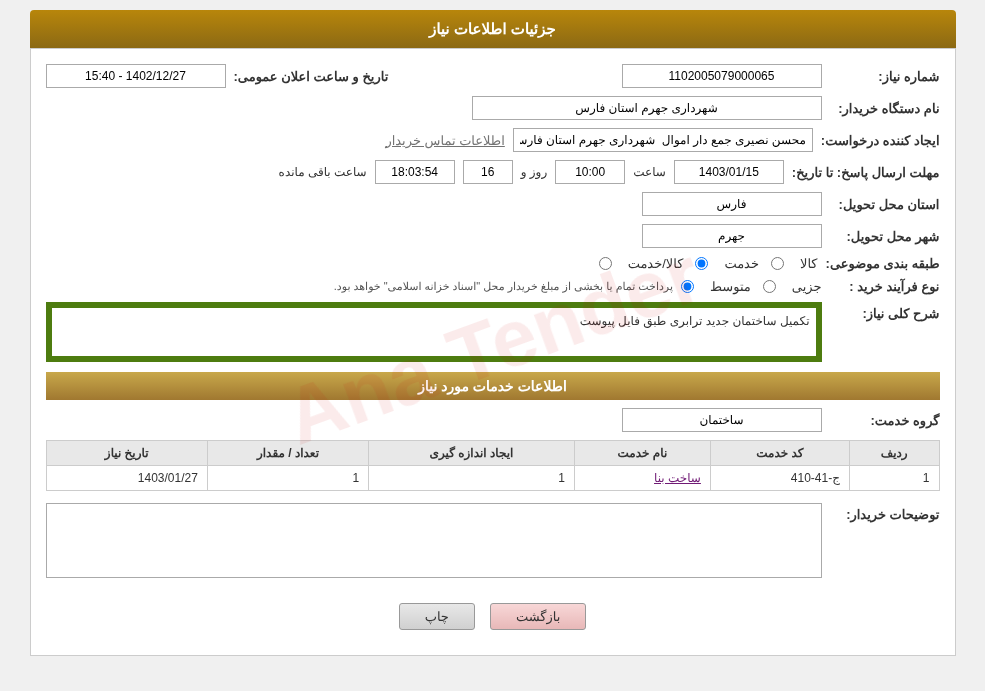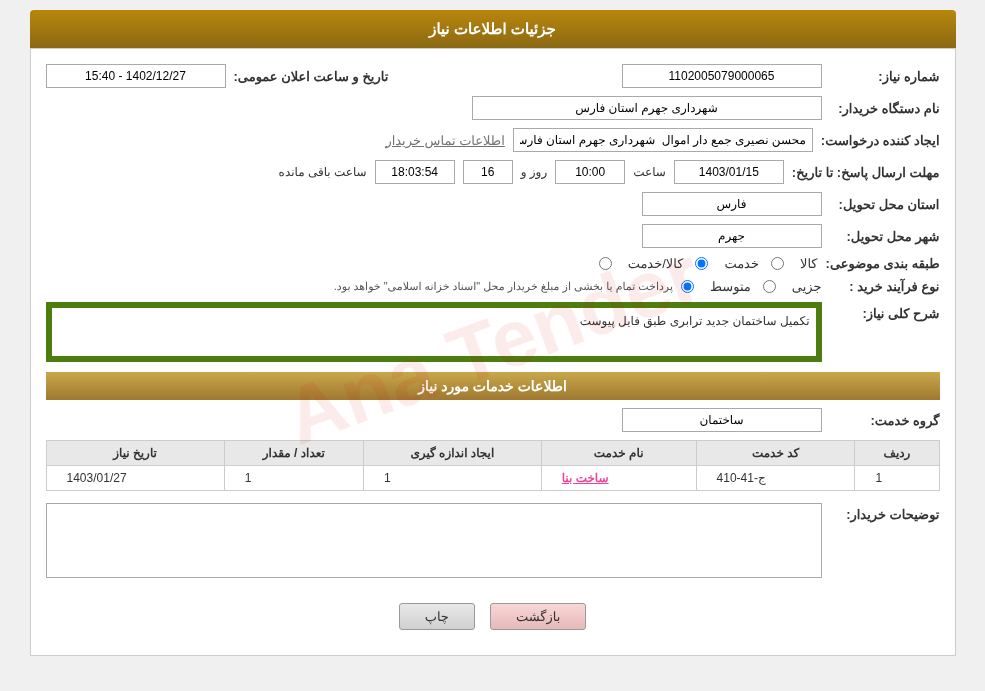--- a/index.html
+++ b/index.html
@@ -100,26 +100,26 @@
     .services-table th {
       background: #e8e8e8;
       border: 1px solid #ccc;
       padding: 5px 8px;
       text-align: center;
       font-size: 12px;
       font-weight: bold;
     }
     .services-table td {
       border: 1px solid #ccc;
-      padding: 5px 20px;
-      text-align: left;
+      padding: 5px 9px;
+      text-align: right;
       font-size: 12px;
     }
     .services-table tr:nth-child(even) td { background: #f9f9f9; }
-    .link-green { color: #ec4899; text-decoration: underline; font-weight: bold; }
+    .link-green { color: #701a75; text-decoration: underline; }
     .button-bar {
       display: flex;
       justify-content: center;
       gap: 15px;
       margin-top: 15px;
       padding: 10px;
     }
     .btn {
       padding: 5px 25px;
       border: 1px solid #999;

